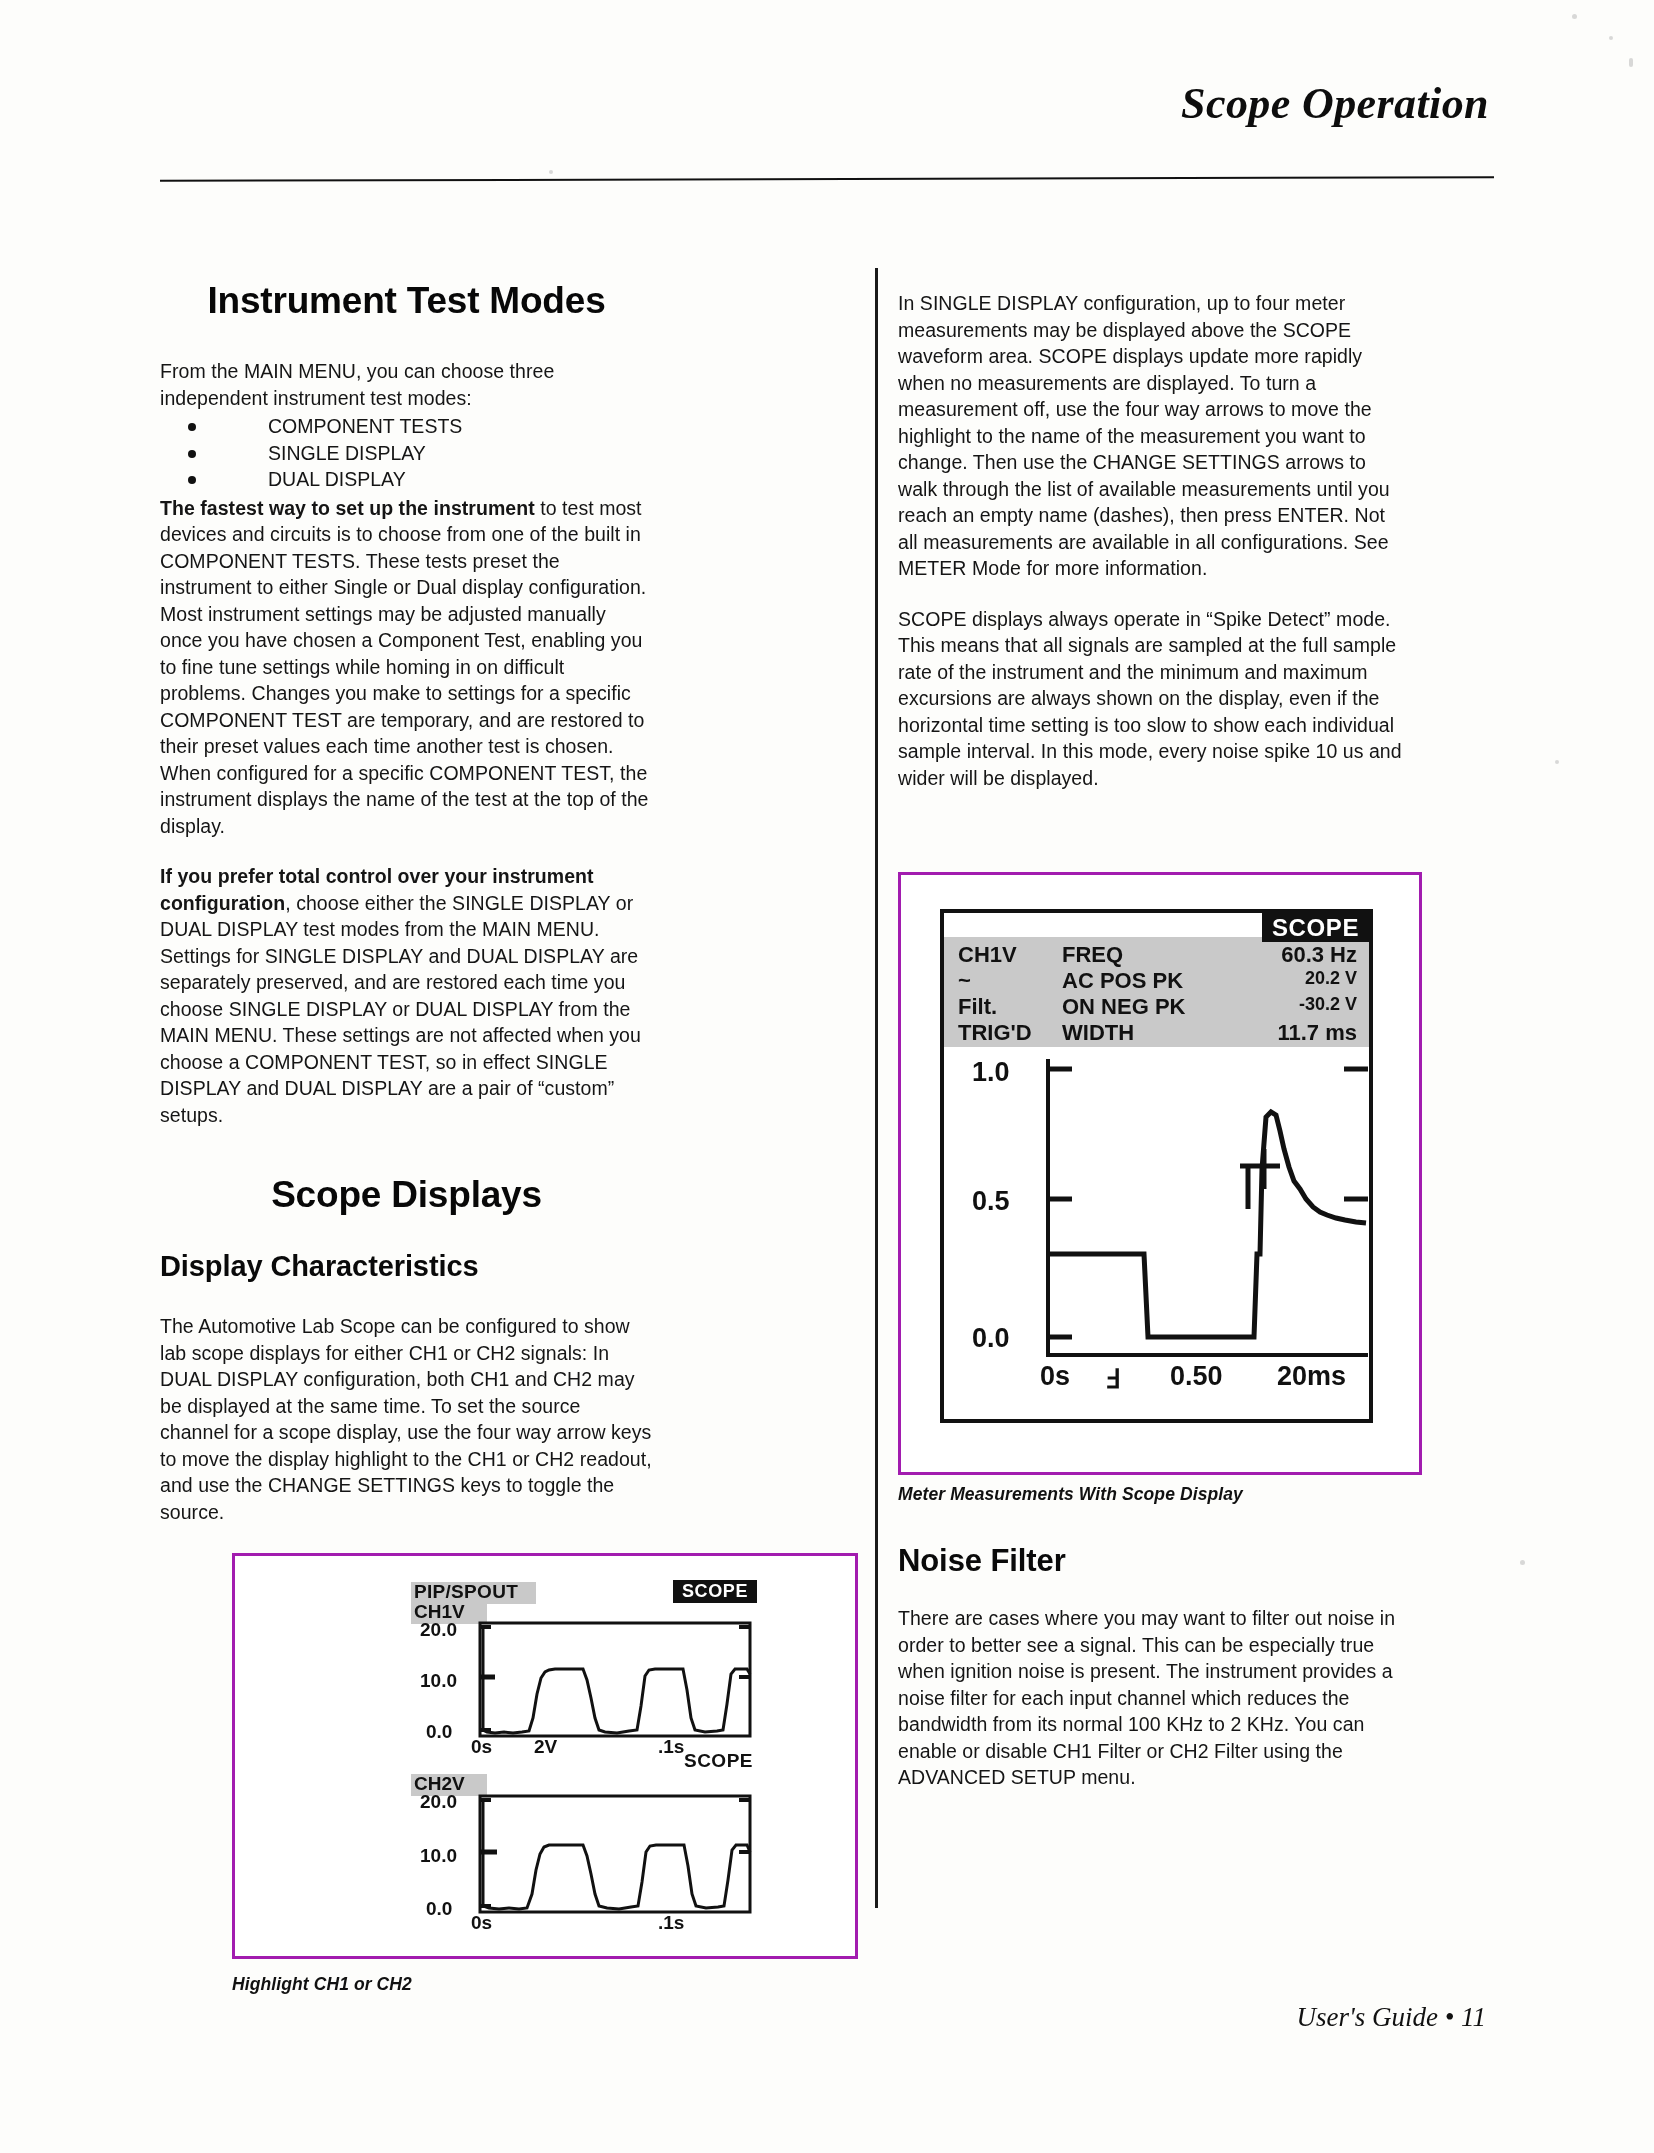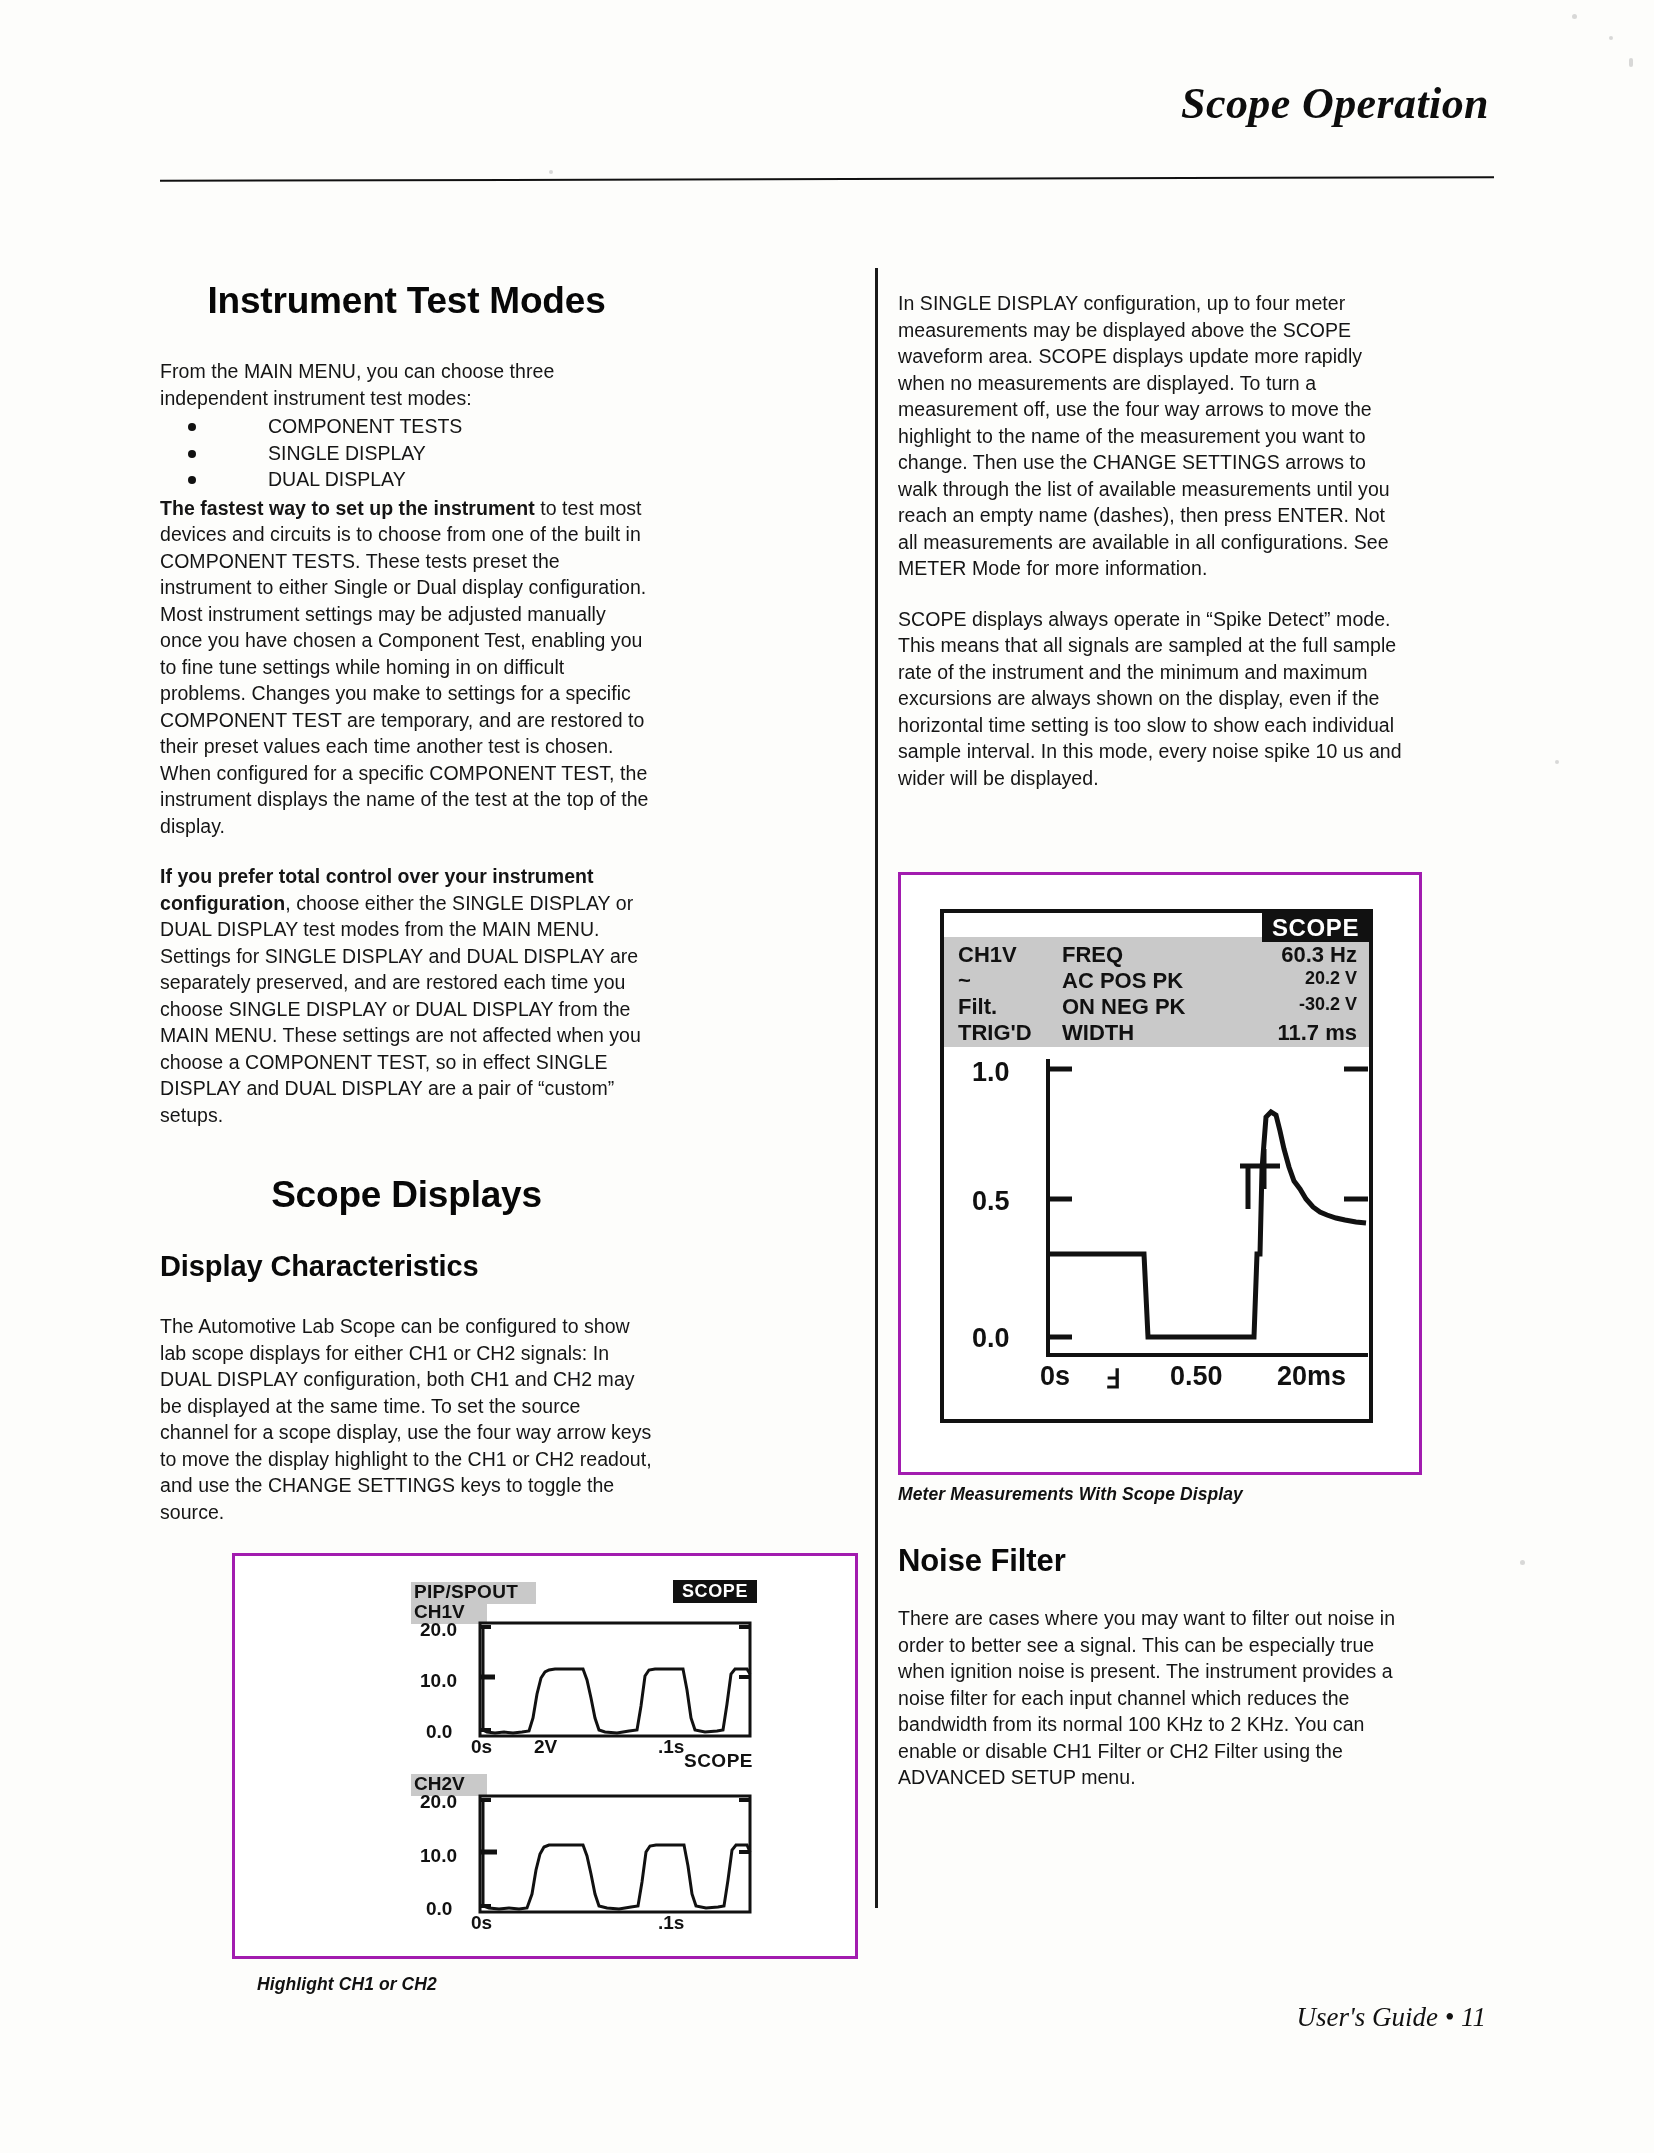--- a/index.html
+++ b/index.html
@@ -266,17 +266,17 @@
           <line x1="334" y1="62" x2="345" y2="62" stroke="#111" stroke-width="4"></line>
           <polyline fill="none" stroke="#111" stroke-width="3" points="78,9 78,116 84,118 94,119 104,118 114,119 122,118 127,104 131,80 135,64 139,57 144,55 150,55 178,55 182,66 186,84 190,104 194,116 202,118 214,119 226,117 233,116 237,92 241,62 245,56 251,55 279,55 283,76 287,104 291,116 301,118 313,117 319,116 323,90 327,60 331,55 342,55 345,62"></polyline>
         </svg>
 
         <div class="axis-lbl" style="left:66px;  top:122px; font-size:19px;">0s</div>
         <div class="axis-lbl" style="left:253px; top:122px; font-size:19px;">.1s</div>
       </div>
     </div>
   </div>
 
-  <div class="fig-cap" style="left:232px; top:1974px;margin-left:25px;">Highlight CH1 or CH2</div>
+  <div class="fig-cap" style="left:232px; top:1974px;">Highlight CH1 or CH2</div>
 
   <div class="footer">User's Guide • 11</div>
 
 </div>
 
 </body></html>

